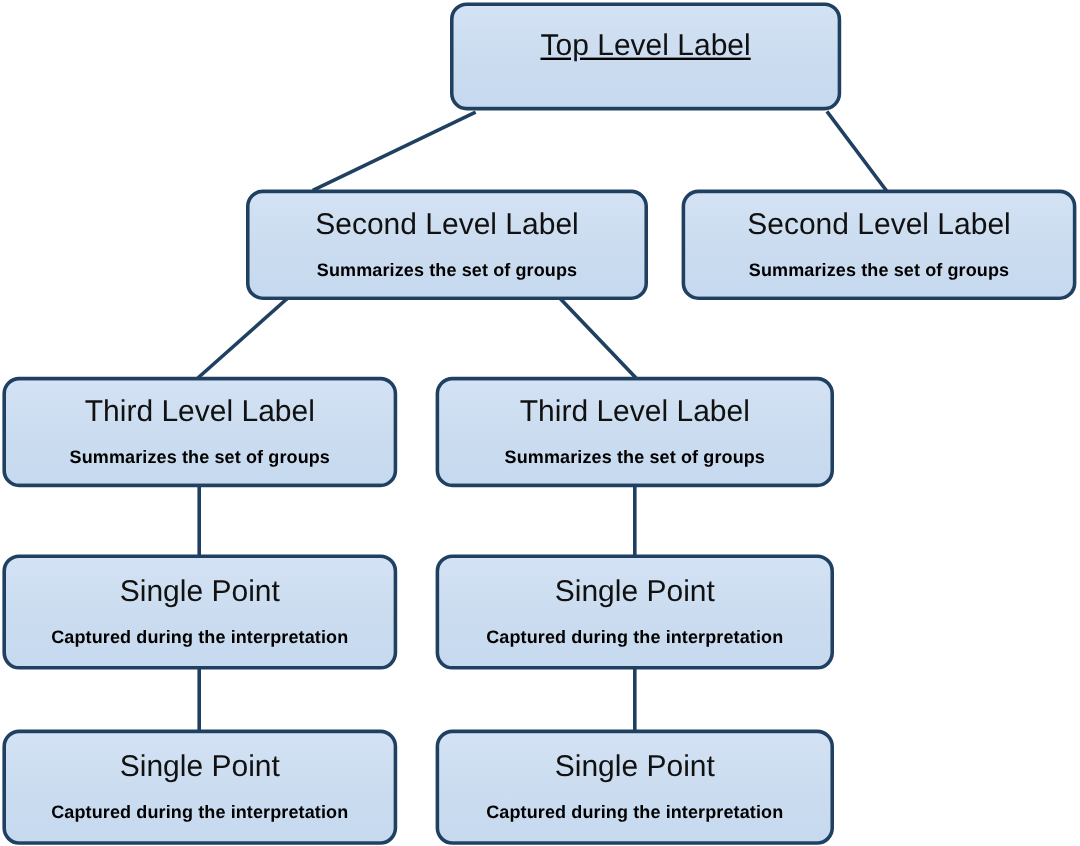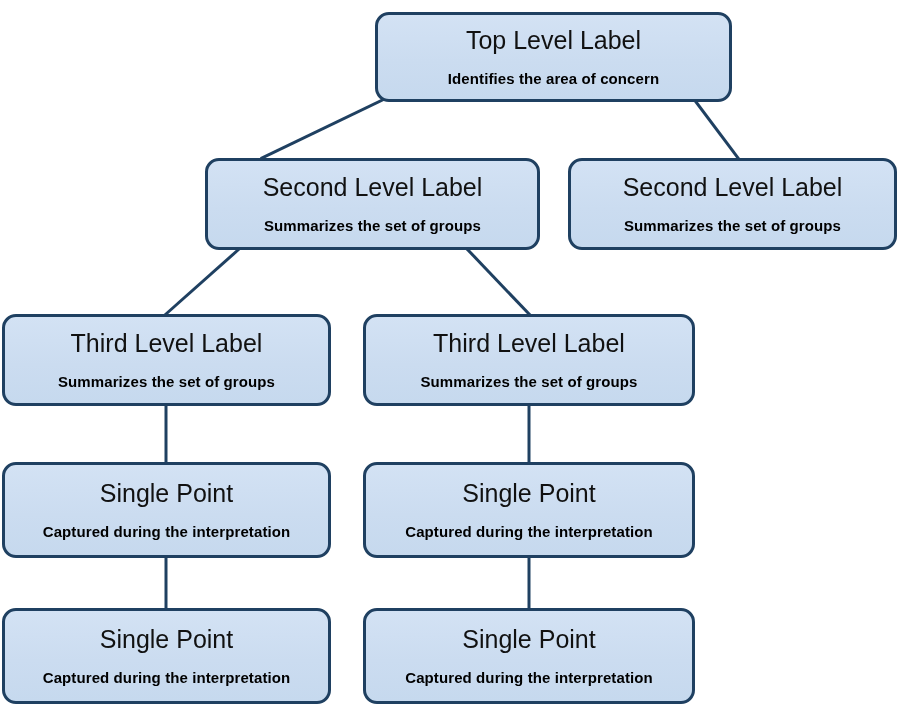--- a/index.html
+++ b/index.html
@@ -77,24 +77,23 @@
 
     <line x1="166" y1="406" x2="166" y2="462" stroke="#1f4061" stroke-width="3" stroke-linecap="square"></line>
 
     <line x1="529" y1="406" x2="529" y2="462" stroke="#1f4061" stroke-width="3" stroke-linecap="square"></line>
 
     <line x1="166" y1="558" x2="166" y2="608" stroke="#1f4061" stroke-width="3" stroke-linecap="square"></line>
 
     <line x1="529" y1="558" x2="529" y2="608" stroke="#1f4061" stroke-width="3" stroke-linecap="square"></line>
   </svg>
 
-  <div class="node-box" style="left:375px; top:12px; width:357px; height:90px;">
+  <div class="node-box" style="left:375px; top:2px; width:326px; height:90px;text-decoration:underline;">
     <div class="node-title">Top Level Label</div>
     <div class="gap-sm"></div>
-    <div class="node-subtitle">Identifies the area of concern</div>
   </div>
 
   <div class="node-box" style="left:205px; top:158px; width:335px; height:92px;">
     <div class="node-title">Second Level Label</div>
     <div class="gap-sm"></div>
     <div class="node-subtitle">Summarizes the set of groups</div>
   </div>
 
   <div class="node-box" style="left:568px; top:158px; width:329px; height:92px;">
     <div class="node-title">Second Level Label</div>

